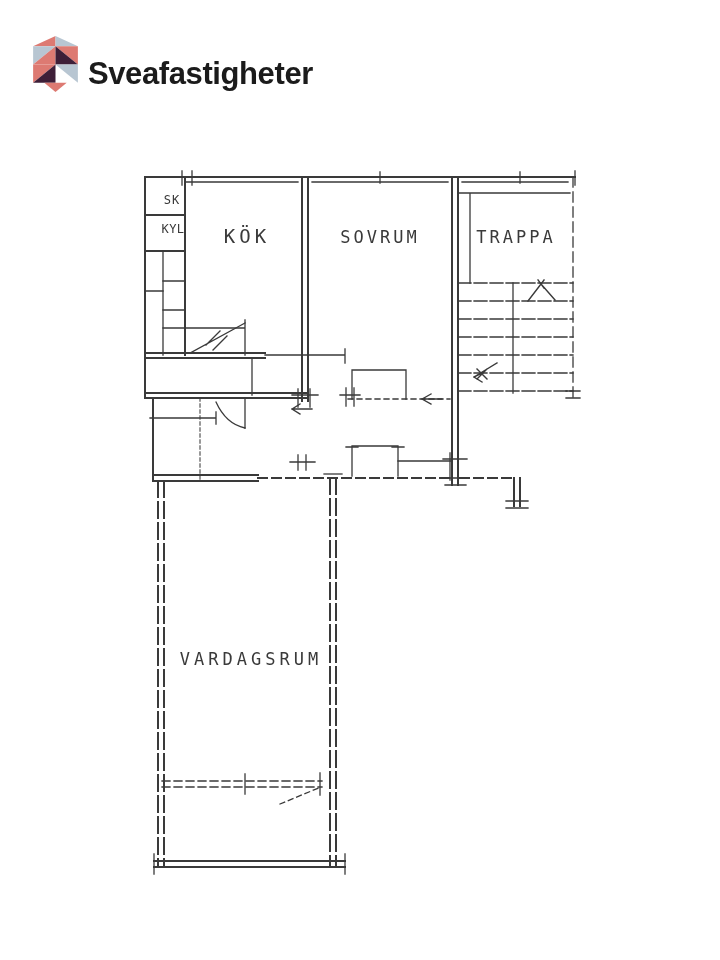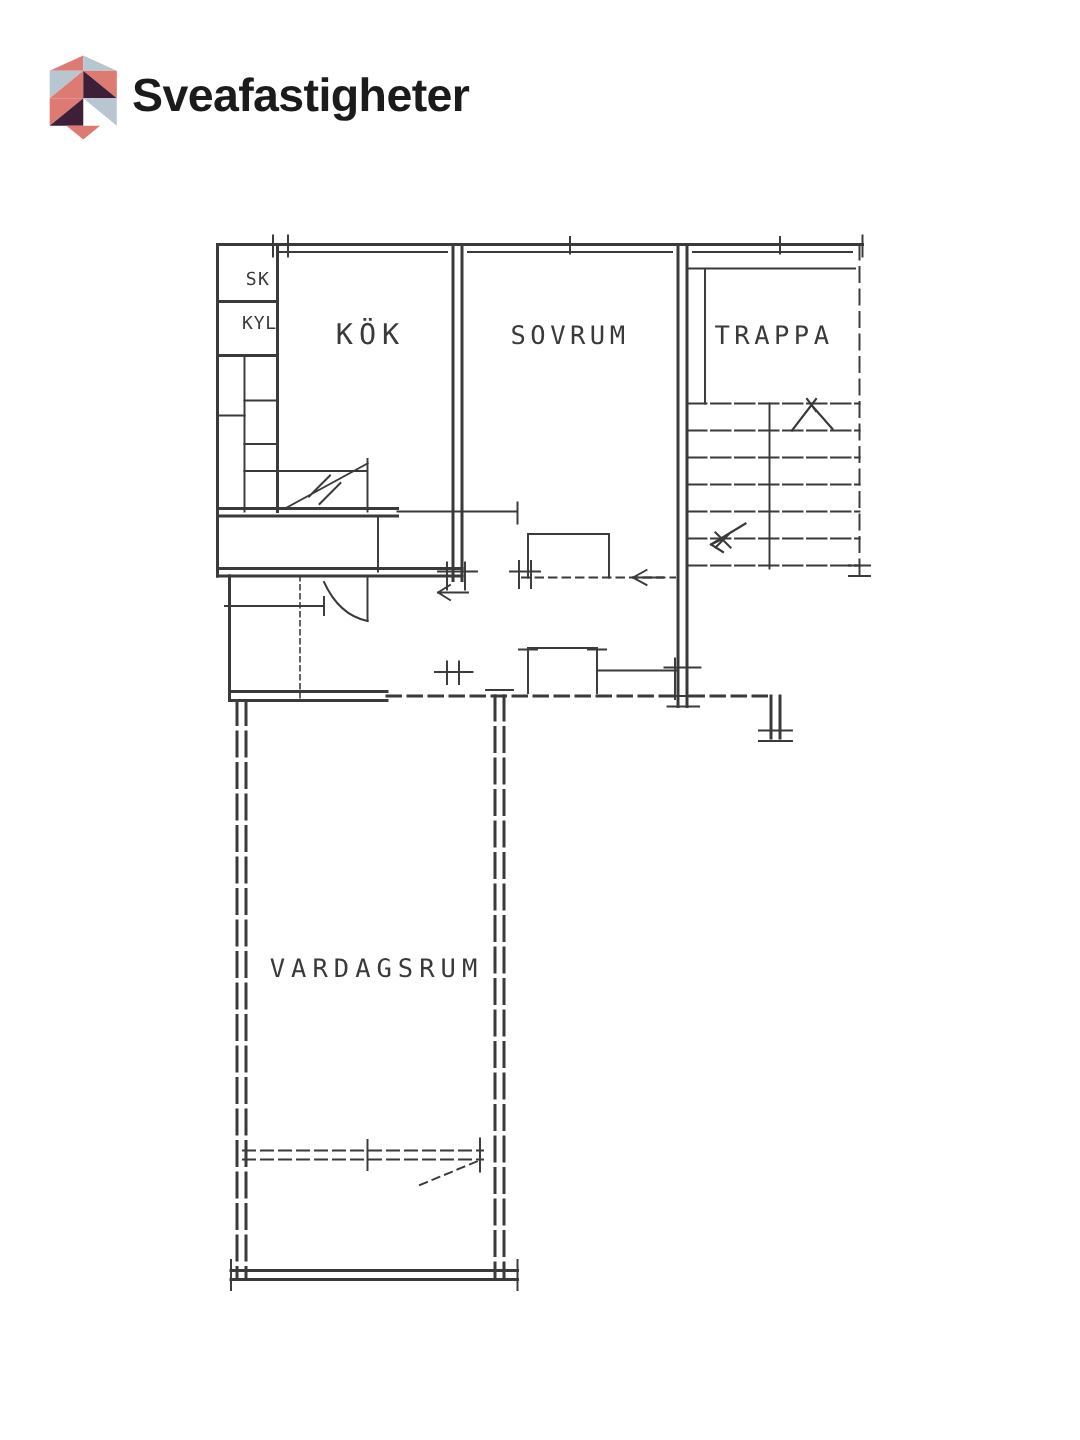--- a/index.html
+++ b/index.html
@@ -5,31 +5,31 @@
   html,body{margin:0;padding:0;}
   body{
     width:720px;height:960px;
     background:#ffffff;
     font-family:"Liberation Sans", sans-serif;
     position:relative;
     overflow:hidden;
   }
   .header{
     position:absolute;left:32px;top:36px;height:56px;
-    display:flex;align-items:center;gap:9px;
+    display:flex;align-items:flex-end;gap:9px;
   }
   .logo-icon{width:47px;height:57px;display:block;}
   .brand{
     font-size:31px;
     font-weight:600;
     letter-spacing:-0.4px;
     color:#1b1b1b;
   }
   .plan-wrap{
-    position:absolute;left:140px;top:149px;width:460px;height:715px;
+    position:absolute;left:140px;top:163px;width:460px;height:715px;
   }
   .plan-wrap svg{display:block;width:460px;height:715px;}
   text.room-lbl{
     font-family:"DejaVu Sans Mono", monospace;
     font-weight:normal;
   }
 </style>
 </head>
 <body>
 

